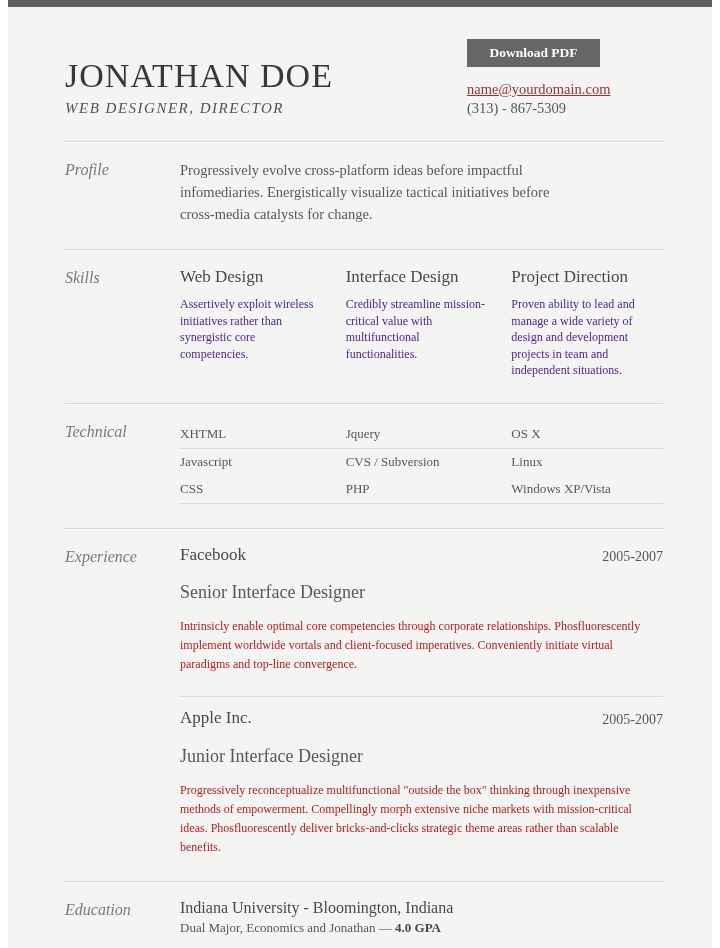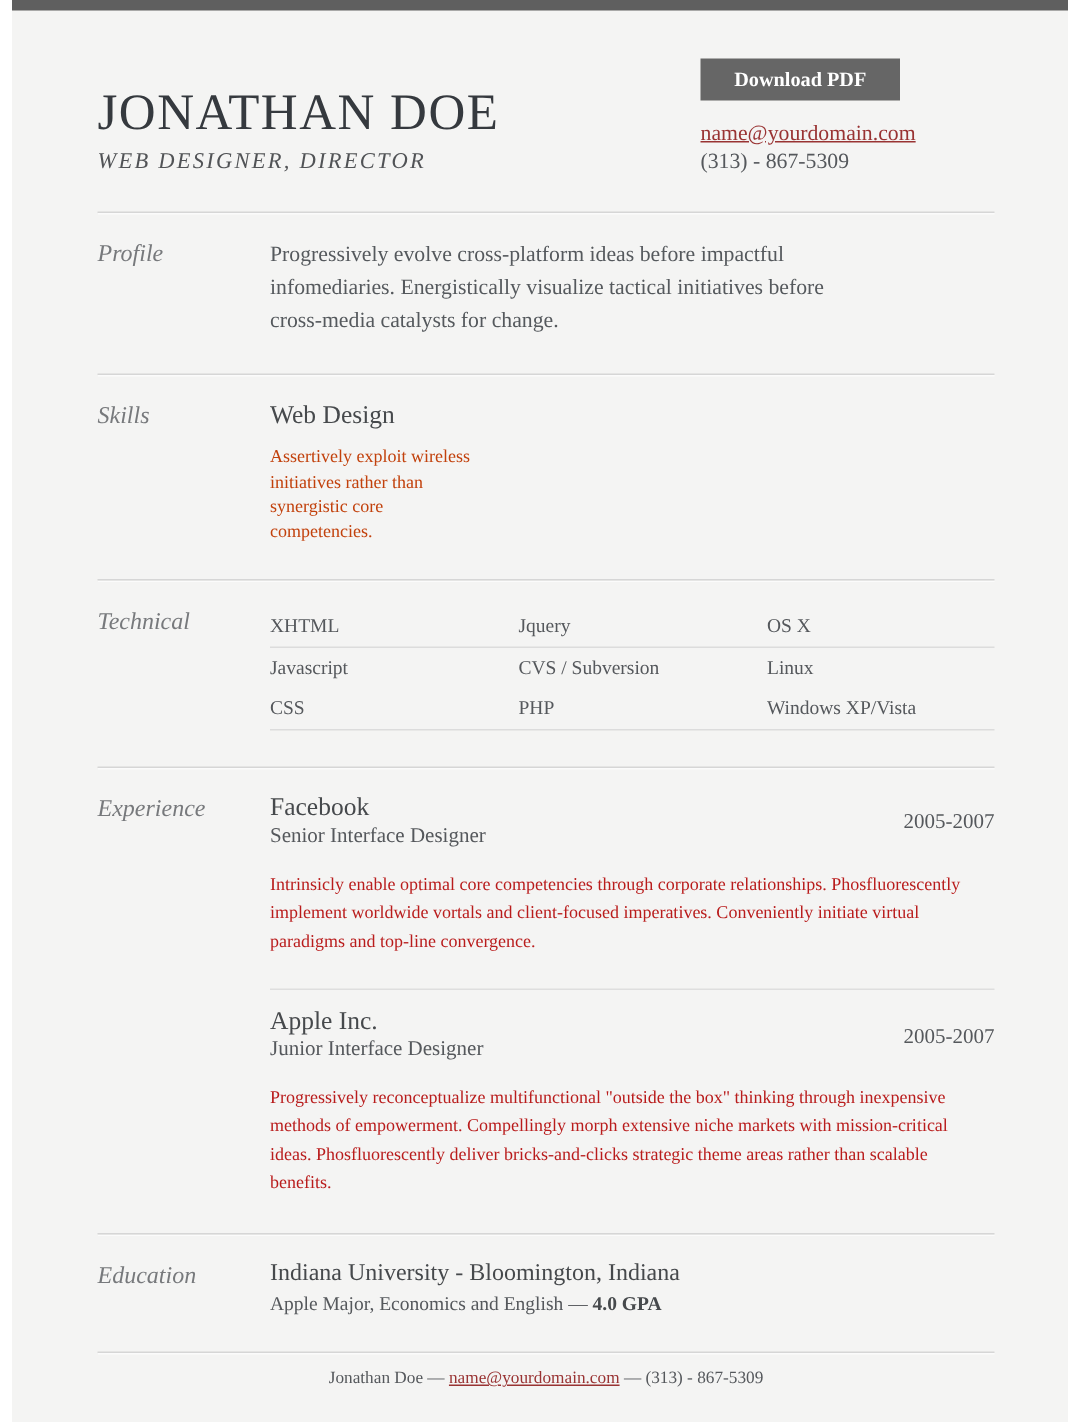--- a/index.html
+++ b/index.html
@@ -101,47 +101,47 @@
   }
   .skill h3 {
     font-weight: normal;
     font-size: 17px;
     color: #46494c;
     margin-bottom: 9px;
   }
   .skill p {
     font-size: 12px;
     line-height: 16.5px;
-    color: #c2410c;
+    color: #4c1d95;
     max-width: 140px;
   }
 
   
   .trow {
     display: grid;
     grid-template-columns: 1fr 1fr 1fr;
     column-gap: 14px;
     border-bottom: 1px solid #dcdcdc;
     padding: 5px 0 6px 0;
   }
   .trow.last { border-bottom: none; }
   .tcell { font-size: 13px; color: #55585c; }
 
   
-  .job-head { display: flex; align-items: center; }
+  .job-head { display: flex; align-items: flex-start; }
   .job h3 {
     font-weight: normal;
     font-size: 17px;
     color: #46494c;
     line-height: 1.1;
   }
   .job .job-title {
-    font-size: 14px;
-    color: #55585c;
-    margin-top: 2px;
+    font-size: 18px;
+    color: #55585c;
+    margin-top: 18px;
   }
   .job .dates {
     margin-left: auto;
     font-size: 14px;
     color: #55585c;
     padding-top: 3px;
   }
   .job .desc {
     margin-top: 14px;
     font-size: 12px;
@@ -209,20 +209,28 @@
         <p class="lead">Progressively evolve cross-platform ideas before impactful infomediaries. Energistically visualize tactical initiatives before cross-media catalysts for change.</p>
       </div>
     </section>
 
     <section class="row">
       <div class="sec-label">Skills</div>
       <div class="sec-content cols3">
         <div class="skill">
           <h3>Web Design</h3>
           <p>Assertively exploit wireless initiatives rather than synergistic core competencies.</p>
+        </div>
+        <div class="skill">
+          <h3>Interface Design</h3>
+          <p>Credibly streamline mission-critical value with multifunctional functionalities.</p>
+        </div>
+        <div class="skill">
+          <h3>Project Direction</h3>
+          <p>Proven ability to lead and manage a wide variety of design and development projects in team and independent situations.</p>
         </div>
       </div>
     </section>
 
     <section class="row">
       <div class="sec-label">Technical</div>
       <div class="sec-content">
         <div class="trow">
           <div class="tcell">XHTML</div>
           <div class="tcell">Jquery</div>
@@ -267,21 +275,21 @@
           <p class="desc">Progressively reconceptualize multifunctional "outside the box" thinking through inexpensive methods of empowerment. Compellingly morph extensive niche markets with mission-critical ideas. Phosfluorescently deliver bricks-and-clicks strategic theme areas rather than scalable benefits.</p>
         </article>
 
       </div>
     </section>
 
     <section class="row section-education">
       <div class="sec-label">Education</div>
       <div class="sec-content edu">
         <h3>Indiana University - Bloomington, Indiana</h3>
-        <p><span>Apple Major, Economics and English —</span> <strong>4.0 GPA</strong></p>
+        <p><span>Dual Major, Economics and Jonathan —</span> <strong>4.0 GPA</strong></p>
       </div>
     </section>
 
     <footer>
       <span>Jonathan Doe —</span>
       <a>name@yourdomain.com</a>
       <span>— (313) - 867-5309</span>
     </footer>
 
   </div>

